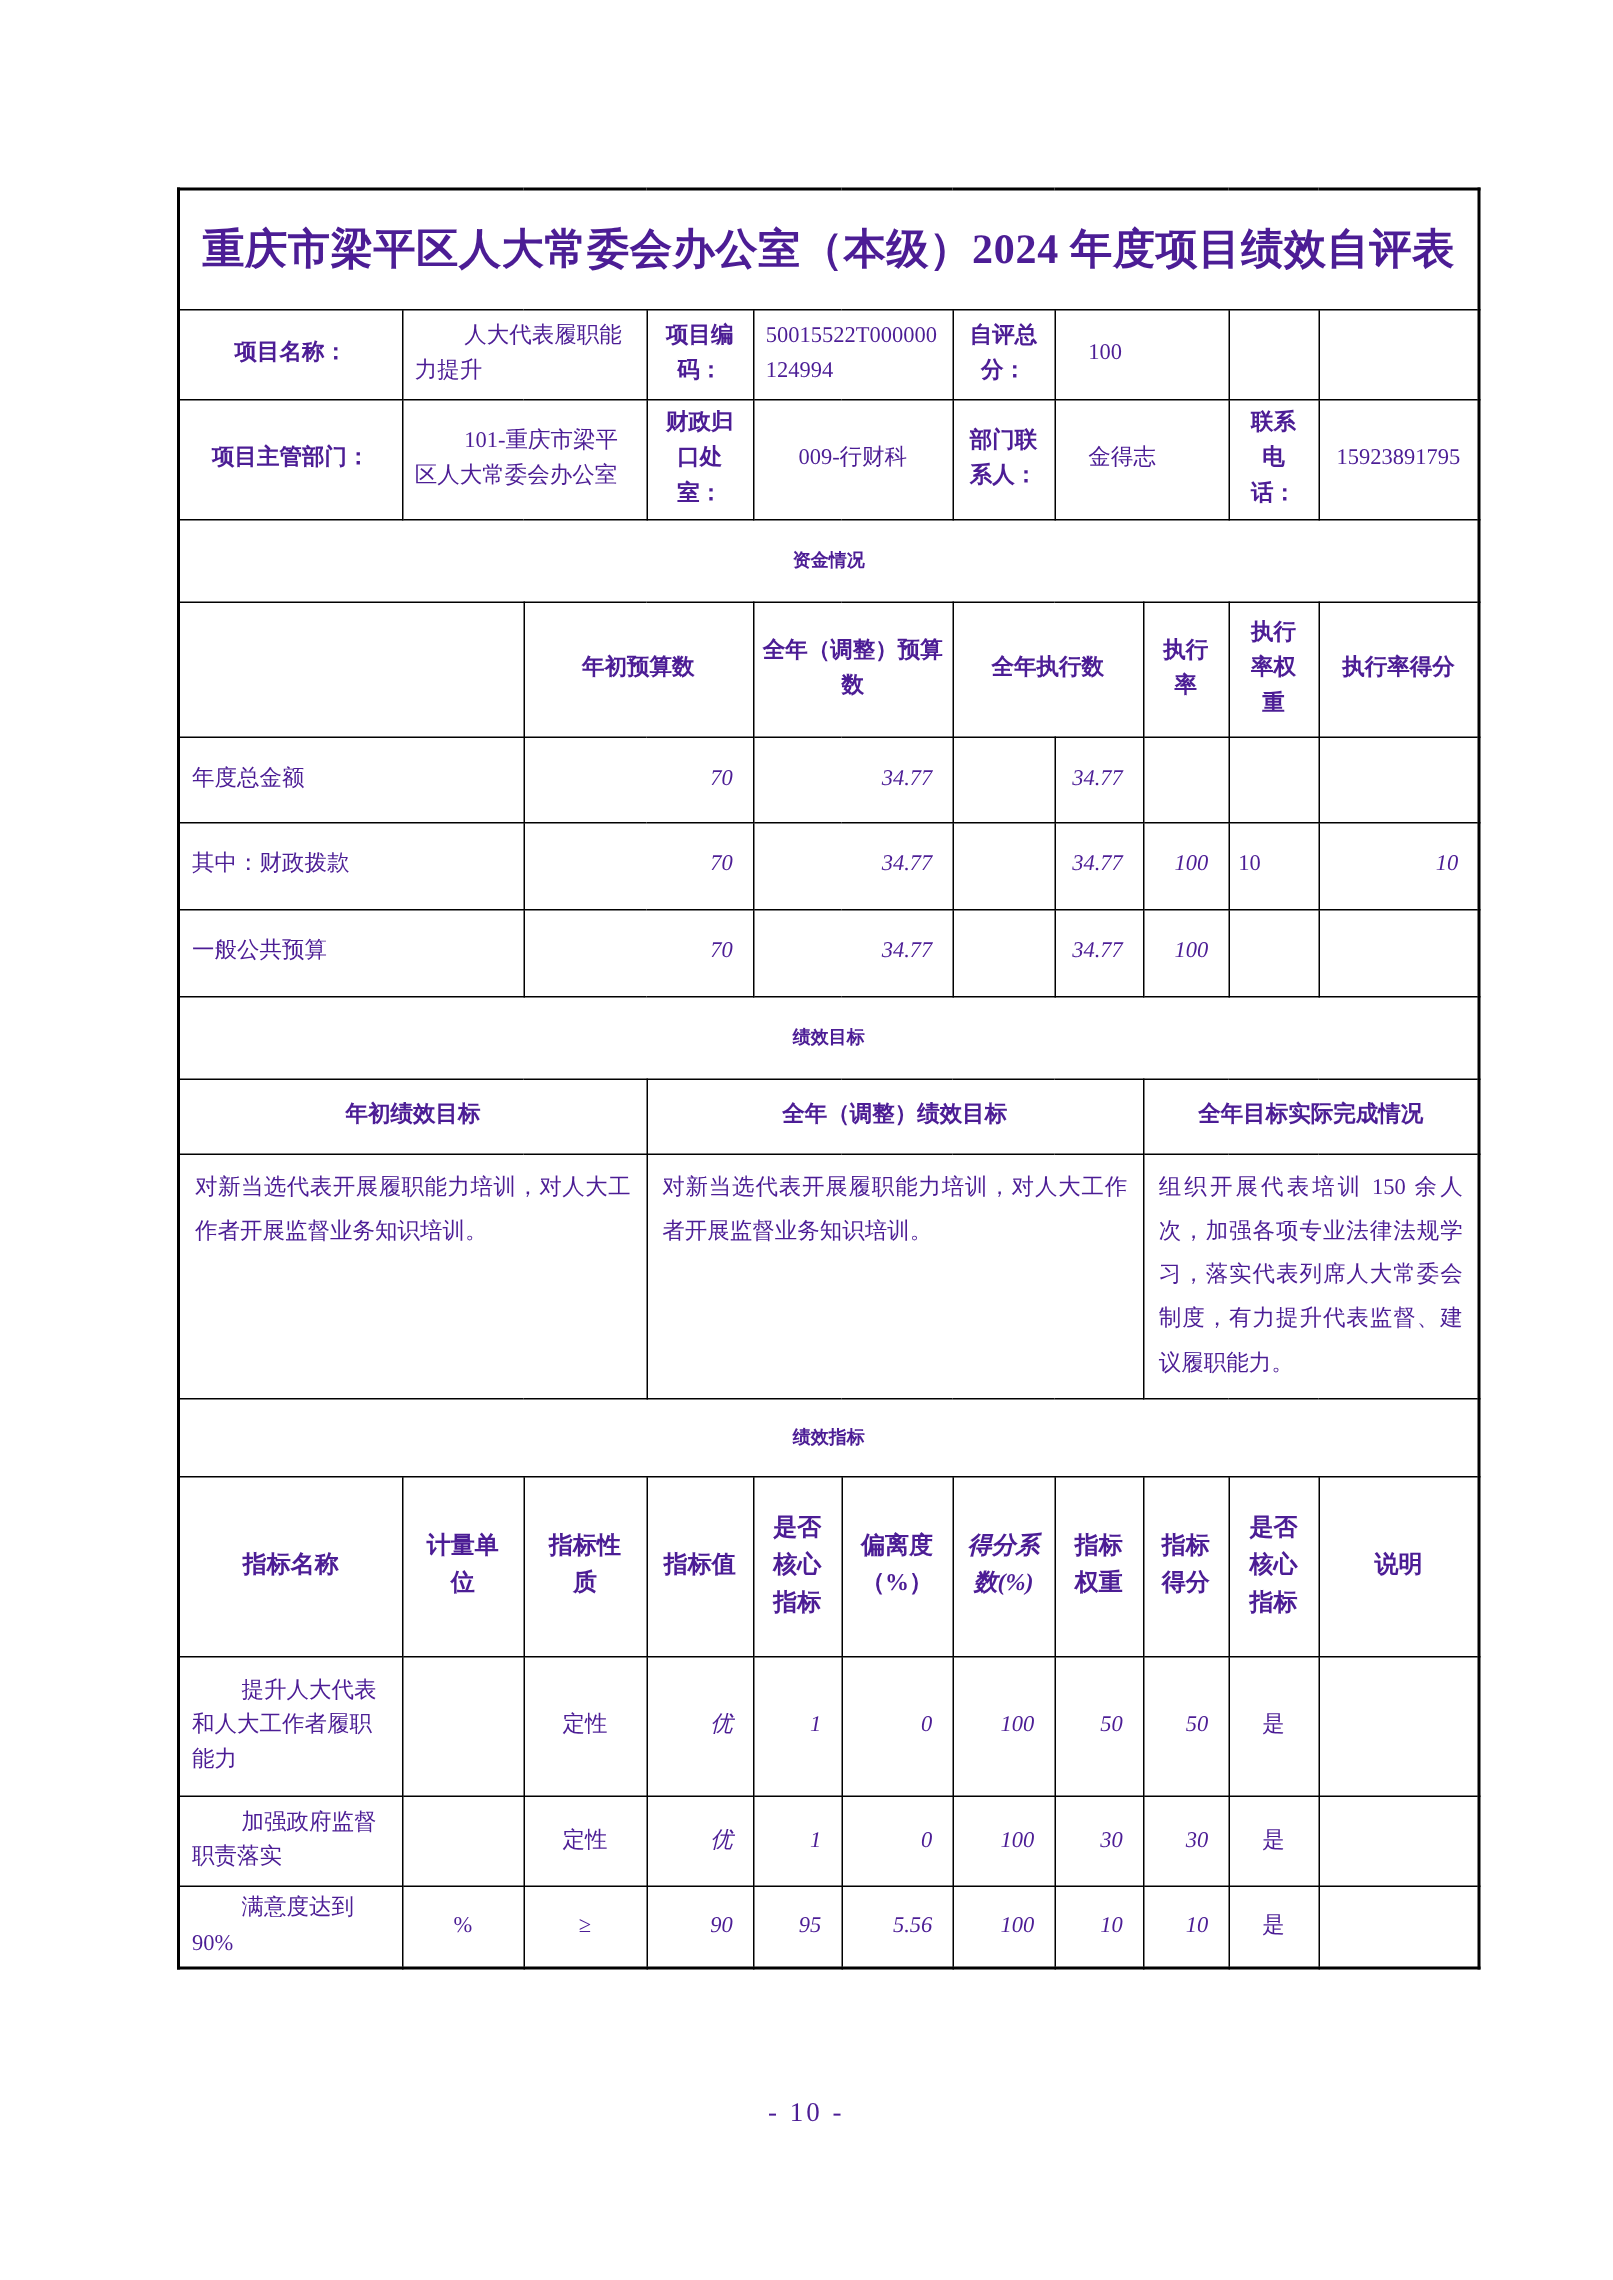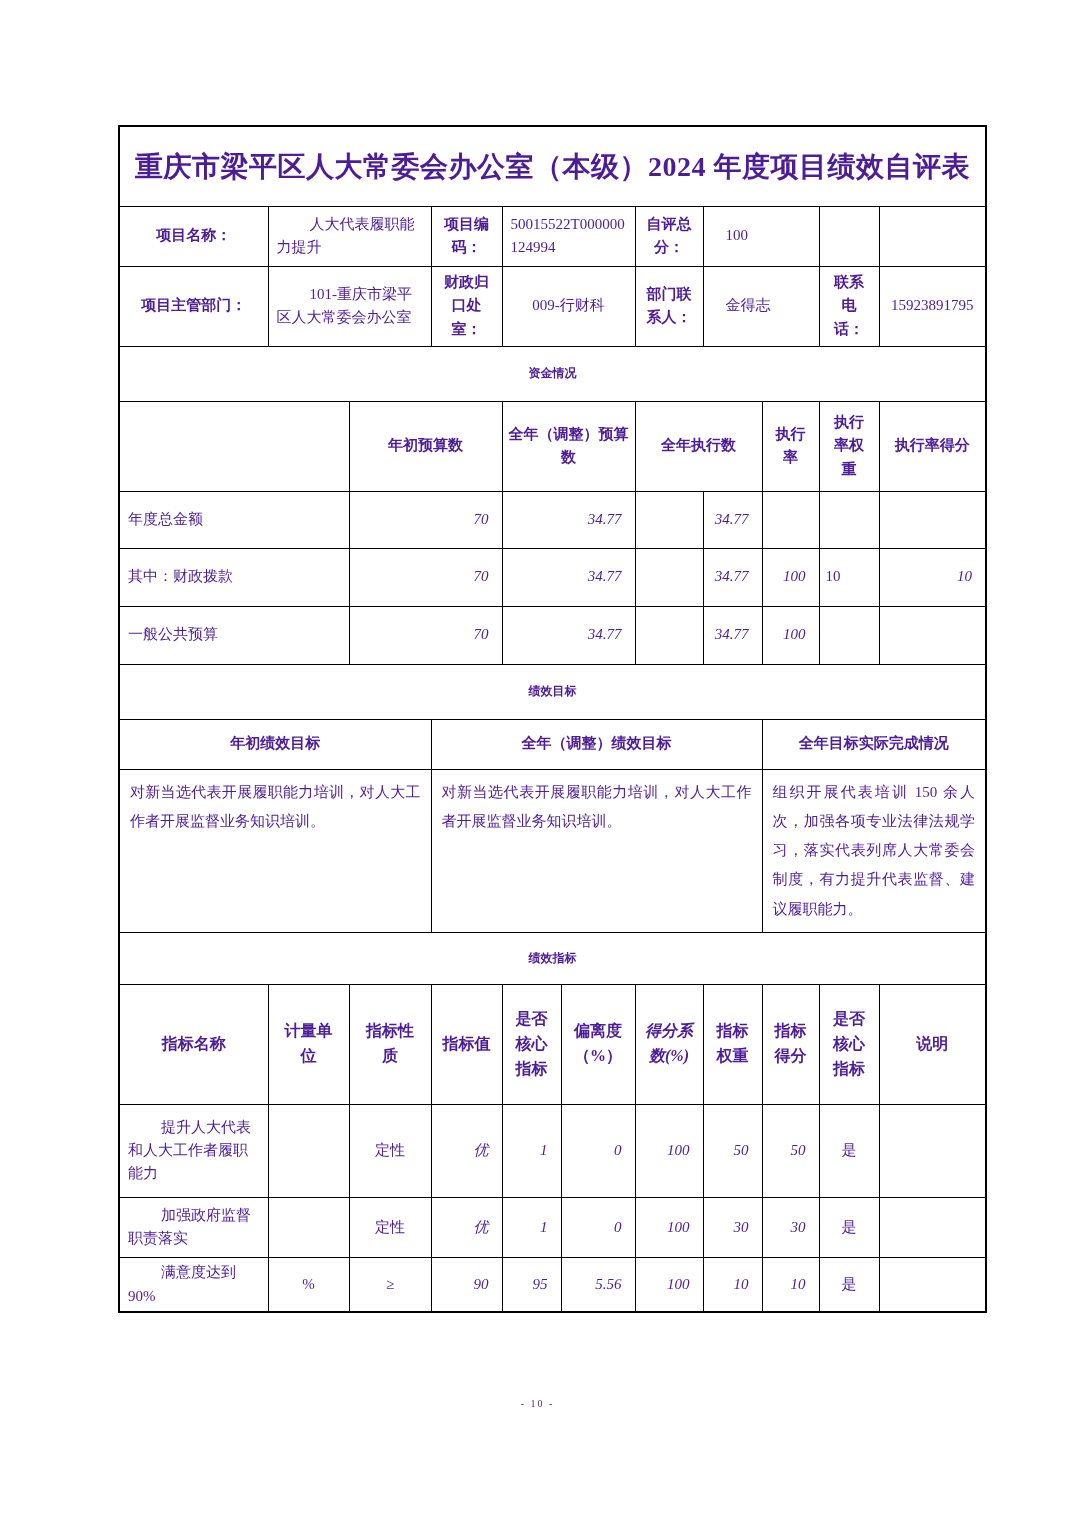--- a/index.html
+++ b/index.html
@@ -57,21 +57,21 @@
   tr.h80 { height: 80px; }  tr.h60 { height: 60px; }  tr.h55 { height: 55px; }
   tr.h90 { height: 90px; }  tr.h57 { height: 57px; }  tr.h58 { height: 58px; }
   tr.h50 { height: 50px; }  tr.h147{ height: 147px; } tr.h52 { height: 52px; }
   tr.h120{ height: 120px; } tr.h93 { height: 93px; }
   .footer {
     position: absolute;
     top: 1398px;
     left: 0;
     width: 1075px;
     text-align: center;
-    font-size: 10px;
+    font-size: 18px;
     letter-spacing: 2px;
   }
 </style>
 </head>
 <body>
 
 <div class="page">
   <table class="doc">
     <colgroup>
       <col style="width:149px">

